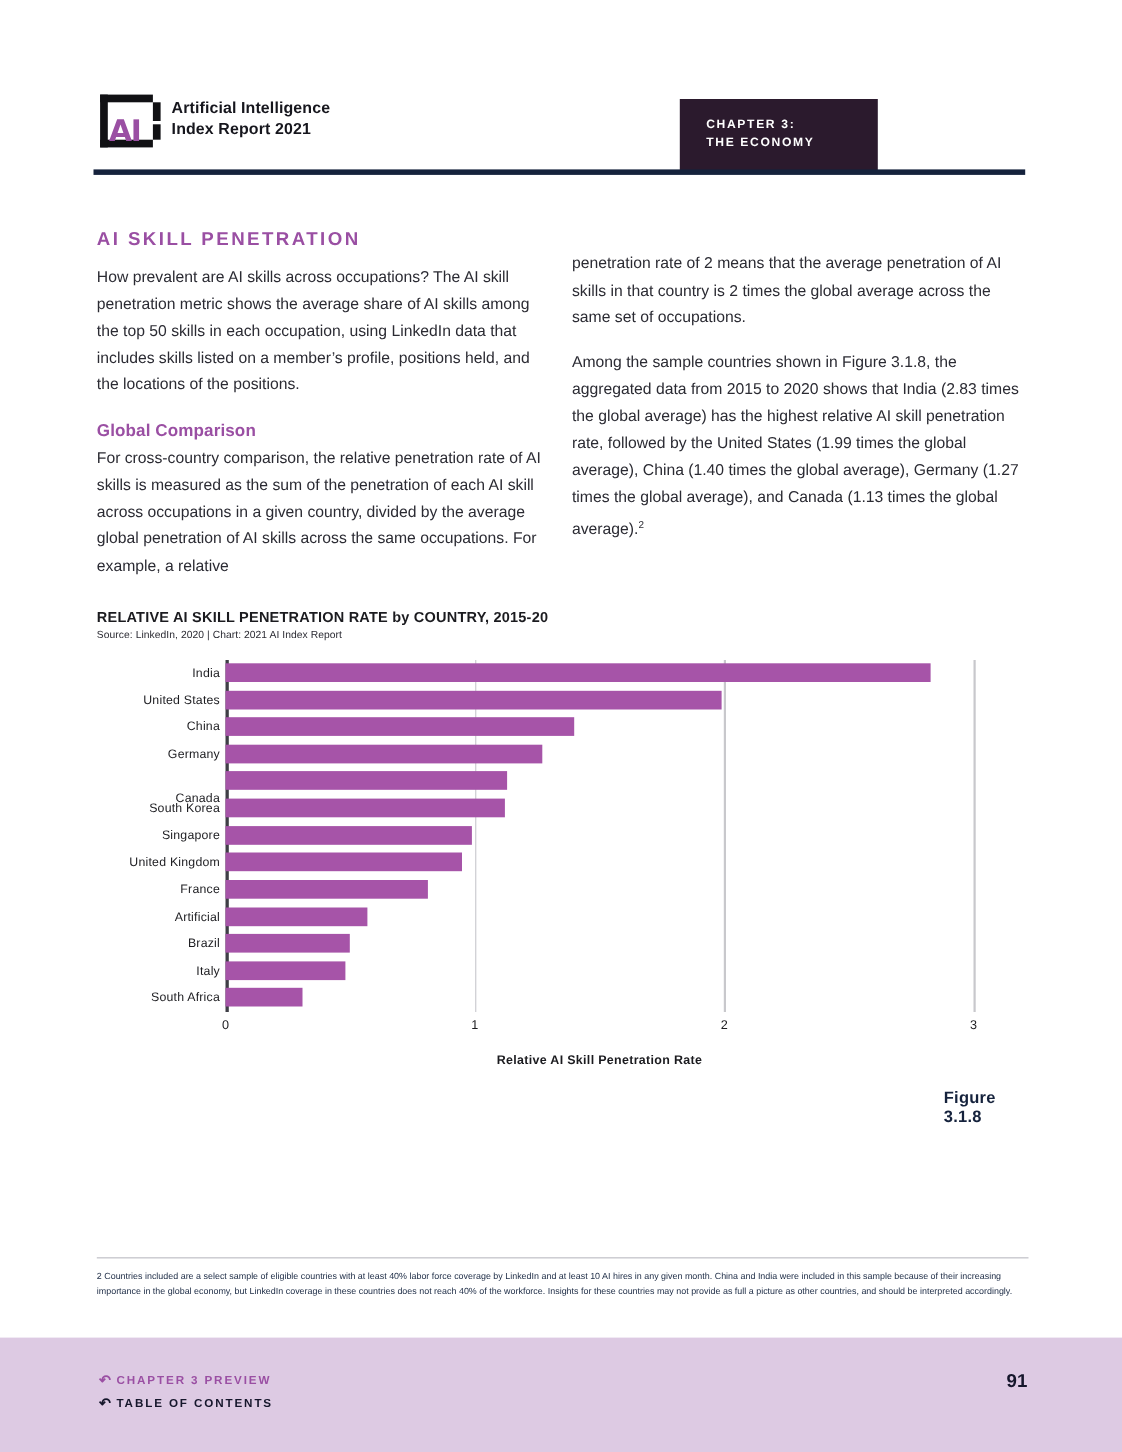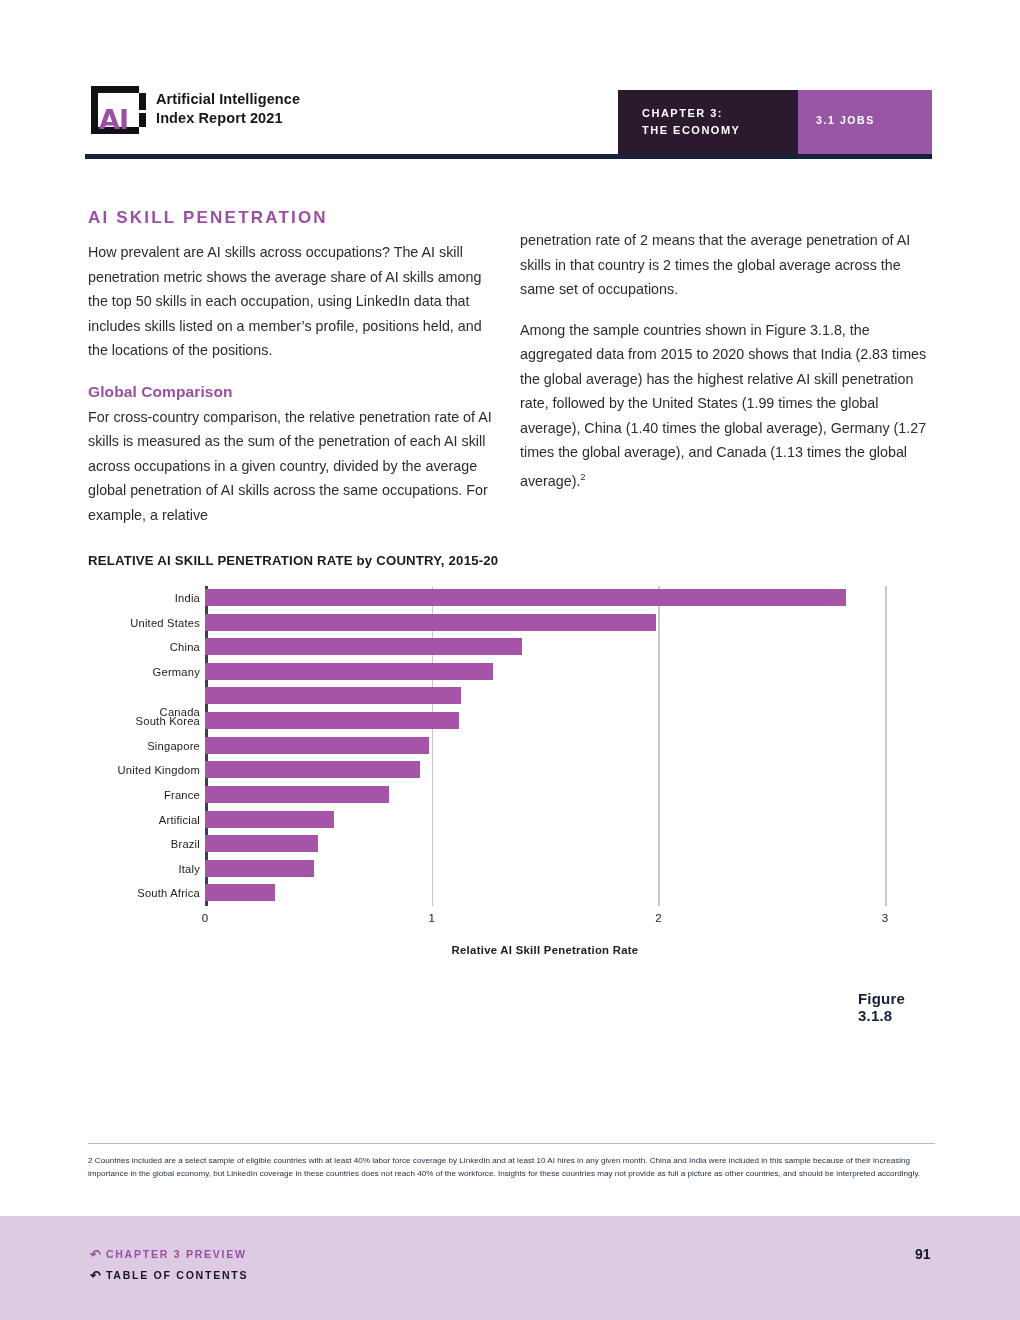--- a/index.html
+++ b/index.html
@@ -277,21 +277,21 @@
     display: inline-block;
     font-size: 13px;
     font-weight: bold;
     letter-spacing: 0;
     margin-right: 5px;
     vertical-align: -1px;
   }
   .page-num {
     position: absolute;
     left: 915px; top: 1246px;
-    font-size: 14px;
+    font-size: 17px;
     font-weight: bold;
     color: #15162b;
   }
 </style>
 </head>
 <body>
 
 <div class="header">
 
   <div class="logo-block">
@@ -308,41 +308,39 @@
     </div>
   </div>
 
   <div class="chapter-badge">
     <div class="chapter-badge-inner">
       <div class="cb-line">CHAPTER 3:</div>
       <div class="cb-line">THE ECONOMY</div>
     </div>
   </div>
 
-  <div class="section-badge">
-    <span>3.1 JOBS</span>
-  </div>
 
   <div class="header-rule"></div>
 </div>
 
 <div class="col-left">
   <h1 class="sec-title">AI SKILL PENETRATION</h1>
   <p class="body">How prevalent are AI skills across occupations? The AI skill penetration metric shows the average share of AI skills among the top 50 skills in each occupation, using LinkedIn data that includes skills listed on a member’s profile, positions held, and the locations of the positions.</p>
   <h2 class="sub-title">Global Comparison</h2>
   <p class="body">For cross-country comparison, the relative penetration rate of AI skills is measured as the sum of the penetration of each AI skill across occupations in a given country, divided by the average global penetration of AI skills across the same occupations. For example, a relative</p>
 </div>
 
 <div class="col-right">
   <p class="body">penetration rate of 2 means that the average penetration of AI skills in that country is 2 times the global average across the same set of occupations.</p>
   <p class="body"><span>Among the sample countries shown in Figure 3.1.8, the aggregated data from 2015 to 2020 shows that India (2.83 times the global average) has the highest relative AI skill penetration rate, followed by the United States (1.99 times the global average), China (1.40 times the global average), Germany (1.27 times the global average), and Canada (1.13 times the global average).</span><sup>2</sup></p>
 </div>
 
 <div class="chart-wrap">
   <div class="chart-title">RELATIVE AI SKILL PENETRATION RATE by COUNTRY, 2015-20</div>
+  <div class="chart-source">Source: LinkedIn, 2020 | Chart: 2021 AI Index Report</div>
 
   <div class="plot">
     <div class="labels-col">
         <div class="ylabel" style="top: 0px; height: 24.6154px; line-height: 24.6154px;">India</div>
         <div class="ylabel" style="top: 24.6154px; height: 24.6154px; line-height: 24.6154px;">United States</div>
         <div class="ylabel" style="top: 49.2308px; height: 24.6154px; line-height: 24.6154px;">China</div>
         <div class="ylabel" style="top: 73.8462px; height: 24.6154px; line-height: 24.6154px;">Germany</div>
         <div class="ylabel" style="top: 114px; height: 24.6154px; line-height: 24.6154px; margin-left: 40px;">Canada</div>
         <div class="ylabel" style="top: 123.077px; height: 24.6154px; line-height: 24.6154px;">South Korea</div>
         <div class="ylabel" style="top: 147.692px; height: 24.6154px; line-height: 24.6154px;">Singapore</div>

